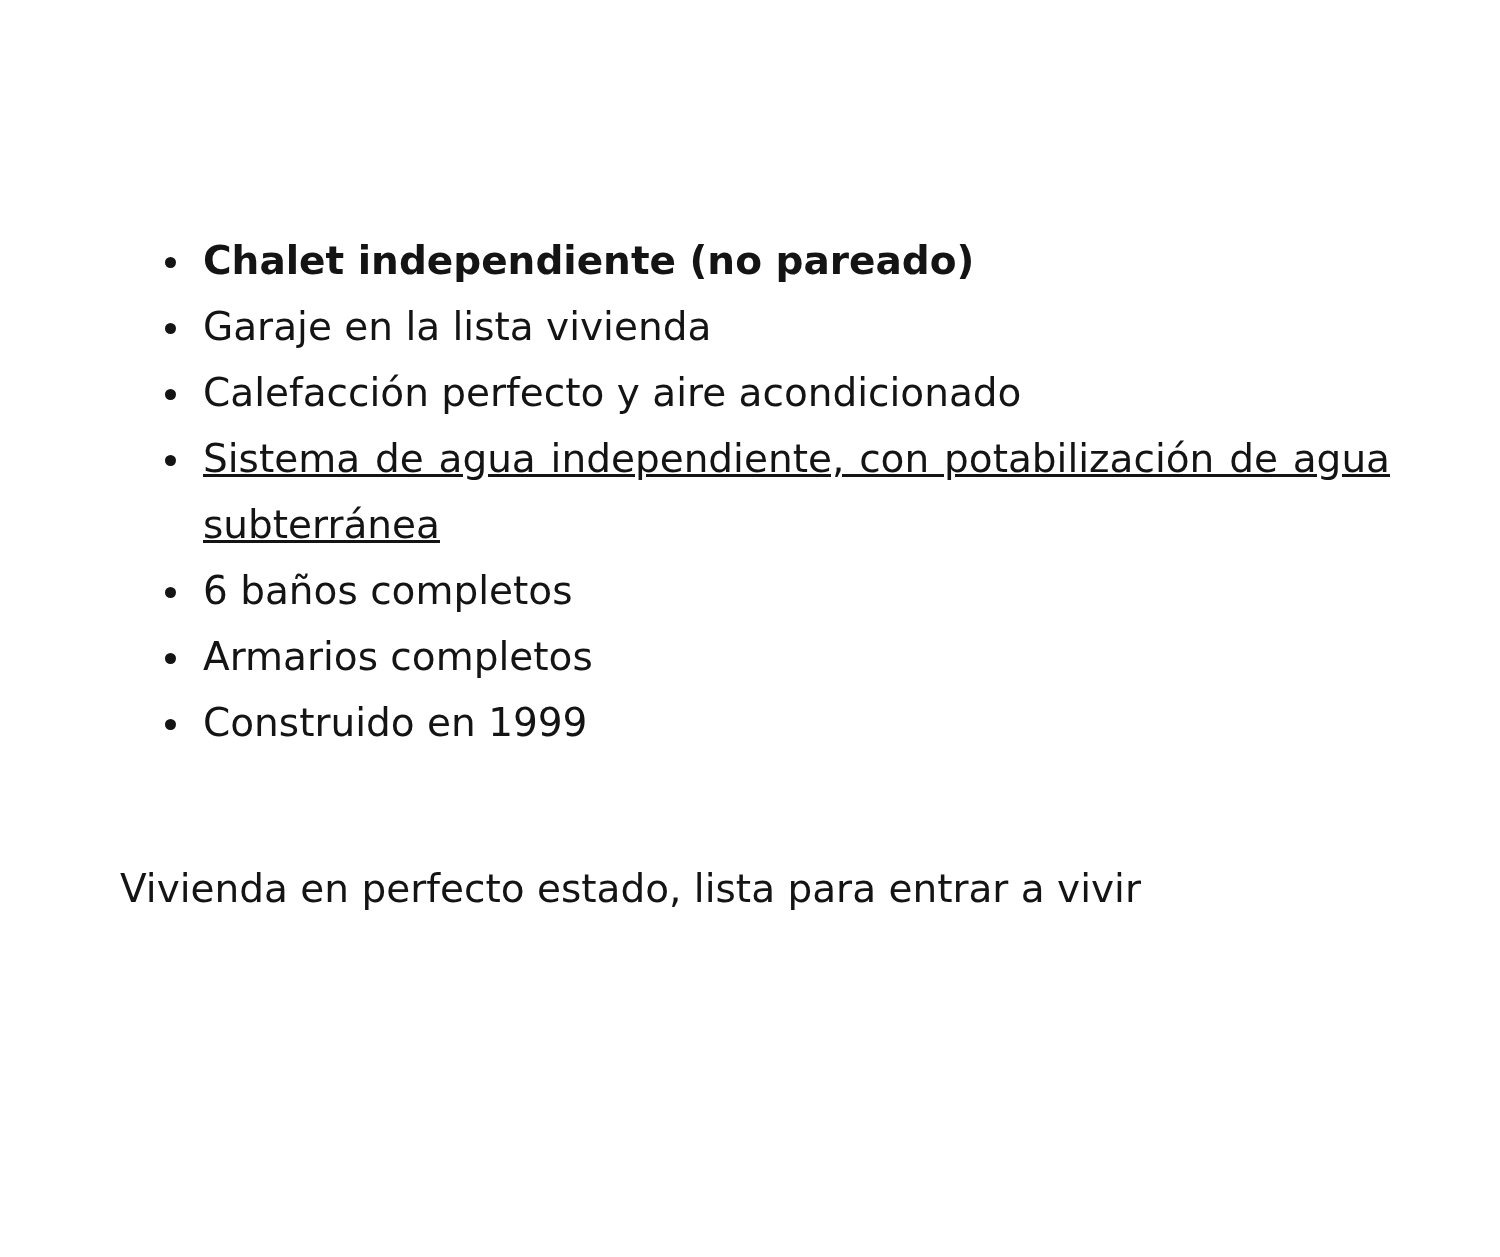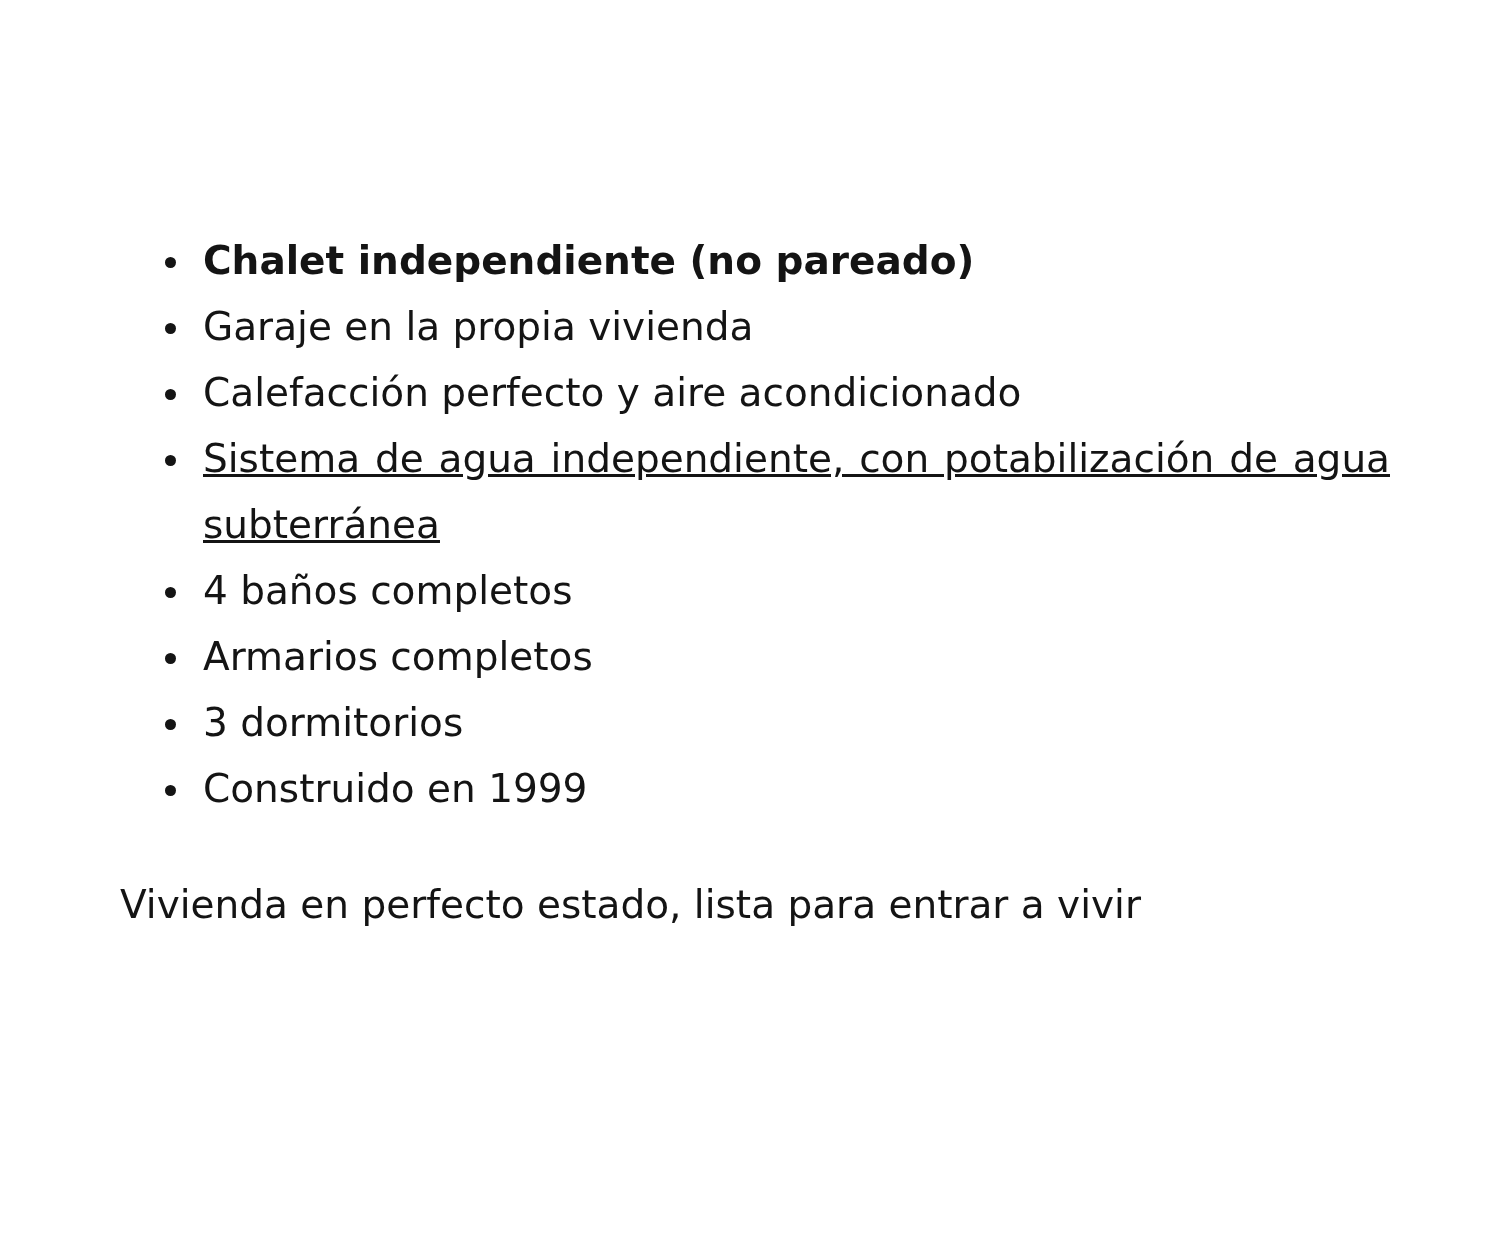--- a/index.html
+++ b/index.html
@@ -67,61 +67,57 @@
   }
   ul.feature-list > li .txt {
     display: block;
   }
   ul.feature-list > li.justify .txt {
     text-align: justify;
     text-align-last: left;
     text-decoration: underline;
   }
   .closing {
-    margin-top: 52px;
+    margin-top: 102px;
     font-size: 39px;
     line-height: 62px;
     color: #141414;
     padding-left: 0;
   }
 </style>
 </head>
 <body>
 
 <div class="page">
   <div class="content">
 
     <ul class="feature-list">
       <li class="bold">
         <span class="bullet"></span>
         <span class="txt">Chalet independiente (no pareado)</span>
       </li>
       <li>
         <span class="bullet"></span>
-        <span class="txt">Garaje en la propia vivienda</span>
+        <span class="txt">Garaje en la lista vivienda</span>
       </li>
       <li>
         <span class="bullet"></span>
         <span class="txt">Calefacción perfecto y aire acondicionado</span>
       </li>
       <li class="justify">
         <span class="bullet"></span>
         <span class="txt">Sistema de agua independiente, con potabilización de agua subterránea</span>
       </li>
       <li>
         <span class="bullet"></span>
-        <span class="txt">4 baños completos</span>
+        <span class="txt">6 baños completos</span>
       </li>
       <li>
         <span class="bullet"></span>
         <span class="txt">Armarios completos</span>
-      </li>
-      <li>
-        <span class="bullet"></span>
-        <span class="txt">3 dormitorios</span>
       </li>
       <li>
         <span class="bullet"></span>
         <span class="txt">Construido en 1999</span>
       </li>
     </ul>
 
     <p class="closing">Vivienda en perfecto estado, lista para entrar a vivir</p>
 
   </div>

